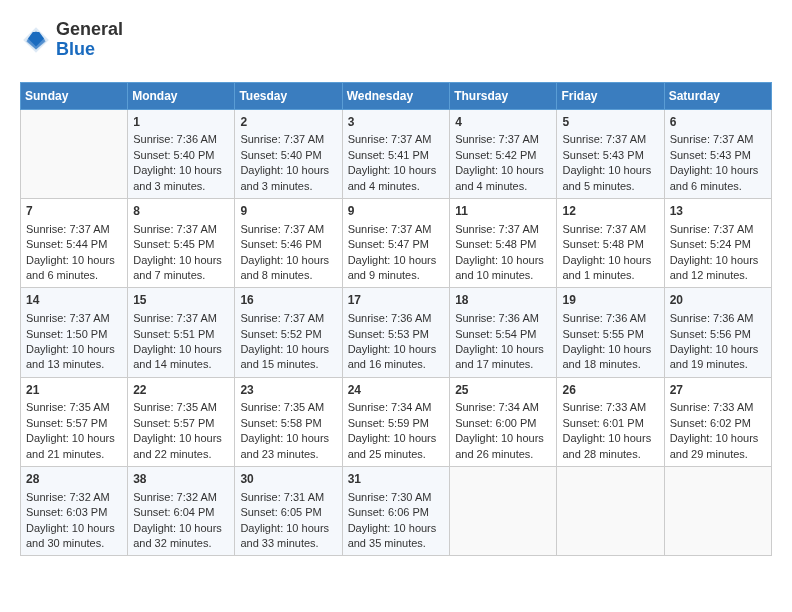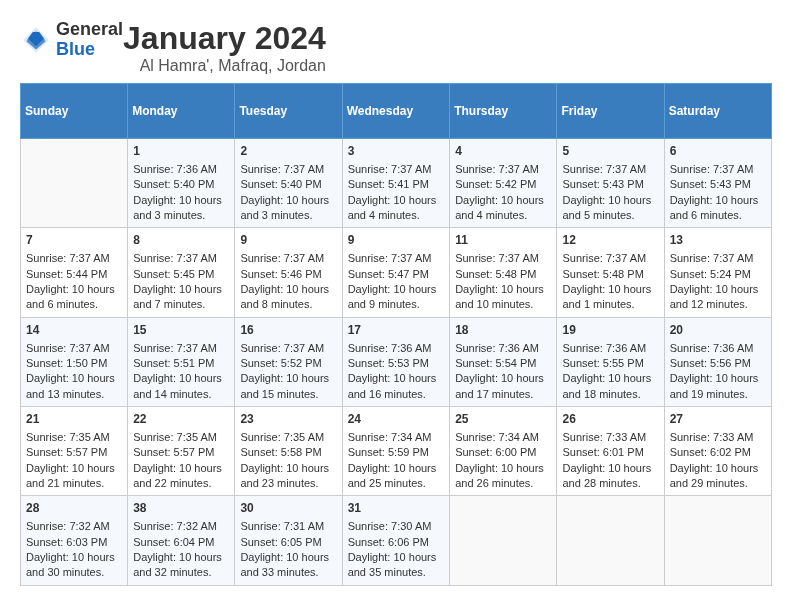--- a/index.html
+++ b/index.html
@@ -5,22 +5,23 @@
     * { box-sizing: border-box; margin: 0; padding: 0; }
     body {
       font-family: Arial, sans-serif;
       background: #fff;
       width: 792px;
       min-height: 612px;
       padding: 20px;
     }
     .header {
       display: flex;
+      justify-content: space-between;
       align-items: flex-start;
-      margin-bottom: 8px;
+      margin-bottom: 22px;
     }
     .logo {
       display: flex;
       align-items: center;
       gap: 4px;
     }
     .logo-text {
       font-size: 18px;
       font-weight: bold;
       line-height: 1.1;
@@ -45,21 +46,21 @@
       color: #555;
     }
     .calendar {
       width: 100%;
       border-collapse: collapse;
       font-size: 11px;
     }
     .calendar thead th {
       background-color: #3a7dbf;
       color: #fff;
-      padding: 20px 4px;
+      padding: 6px 4px;
       text-align: left;
       font-size: 12px;
       font-weight: bold;
       border: 1px solid #5a9dd5;
     }
     .calendar tbody td {
       border: 1px solid #ccc;
       vertical-align: top;
       padding: 4px 5px;
       min-height: 80px;
@@ -92,24 +93,20 @@
       <polygon points="20,4 36,20 20,36 4,20" fill="#1a6bbf" opacity="0.15"></polygon>
       <polygon points="20,8 32,20 20,32 8,20" fill="#1a6bbf" opacity="0.3"></polygon>
       <polygon points="14,14 26,14 32,22 20,32 8,22" fill="#1a6bbf" opacity="0.6"></polygon>
       <polygon points="16,10 24,10 30,18 20,28 10,18" fill="#1a6bbf"></polygon>
     </svg>
     <div class="logo-text">
       <span class="logo-general">General</span><br>
       <span class="logo-blue">Blue</span>
     </div>
   </div>
-  <div class="title-block">
-    <h1>January 2024</h1>
-    <h2>Al Hamra', Mafraq, Jordan</h2>
-  </div>
 </div>
 
 <table class="calendar">
   <thead>
     <tr>
     <th>Sunday</th>
         <th>Monday</th>
         <th>Tuesday</th>
         <th>Wednesday</th>
         <th>Thursday</th>

